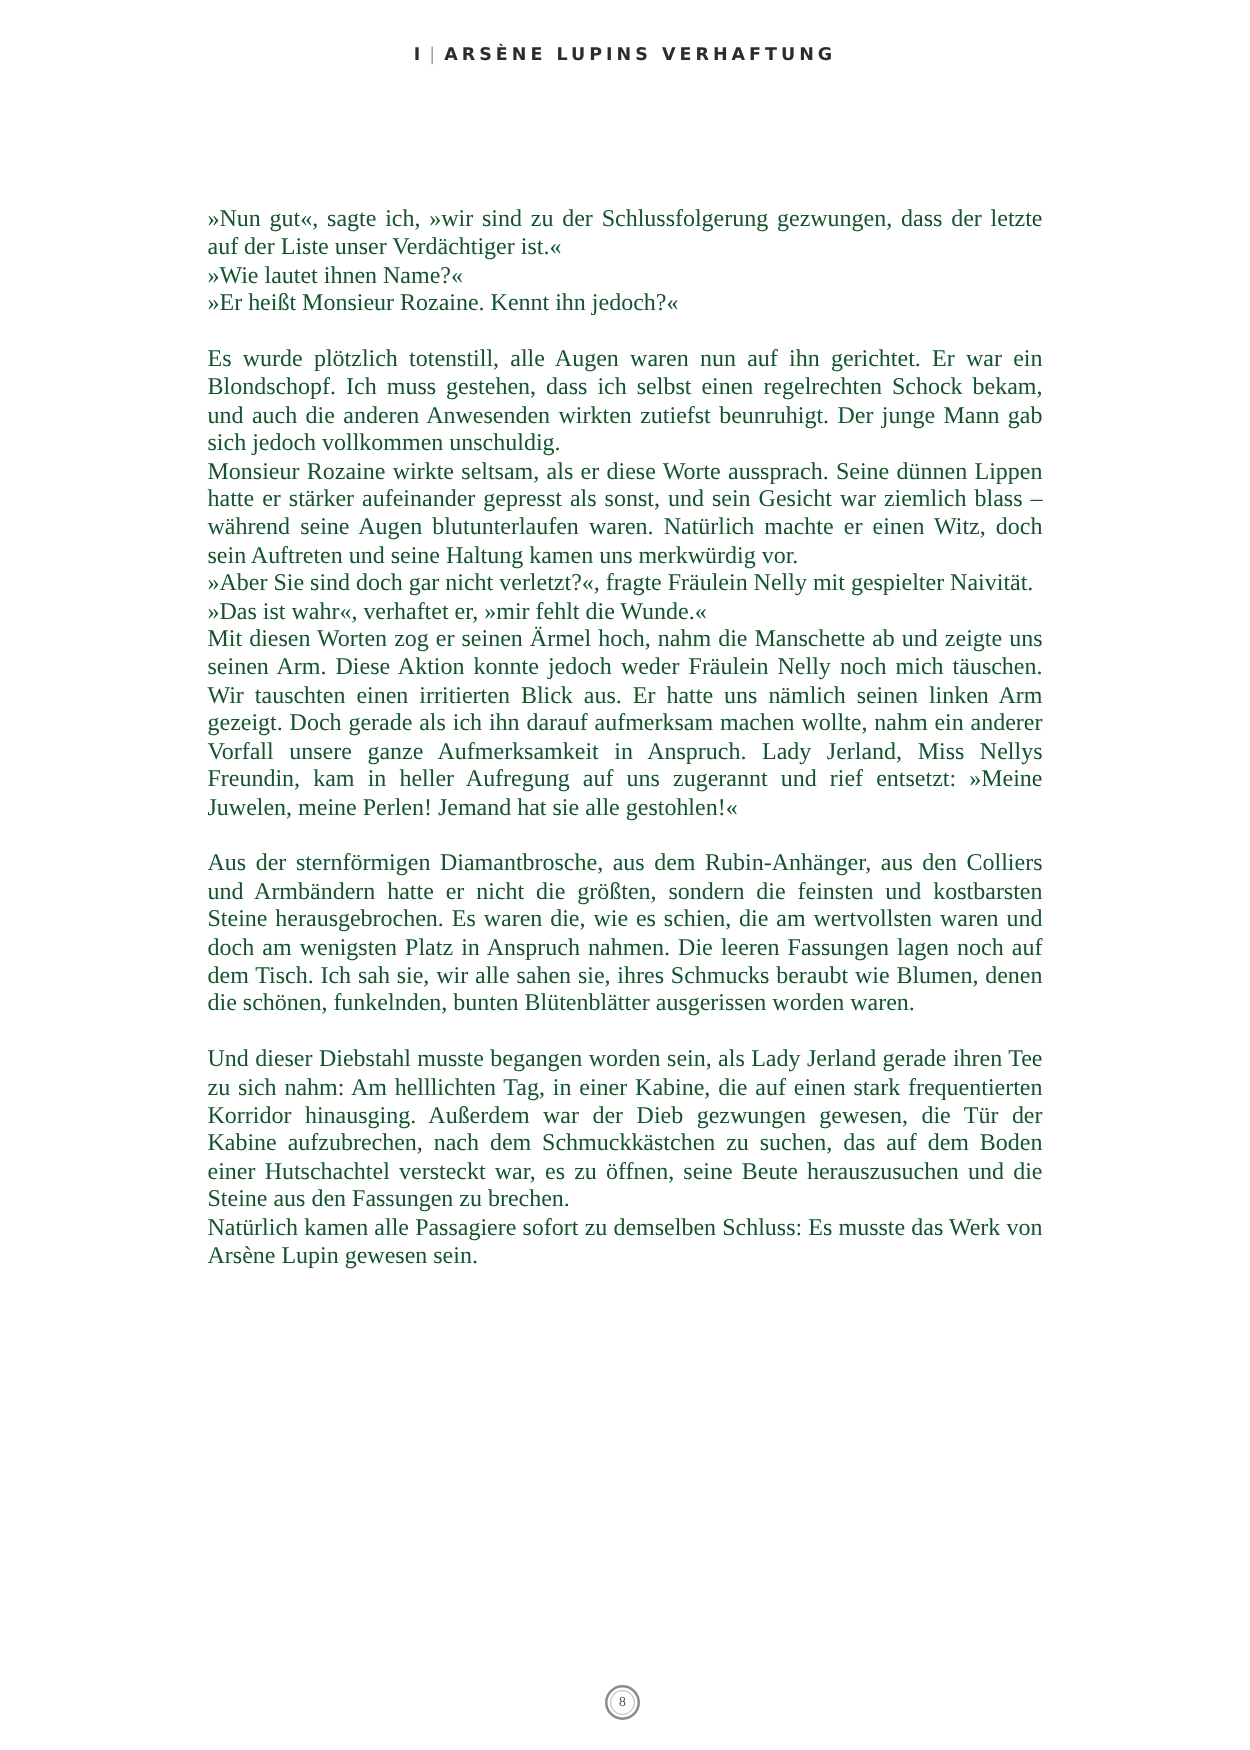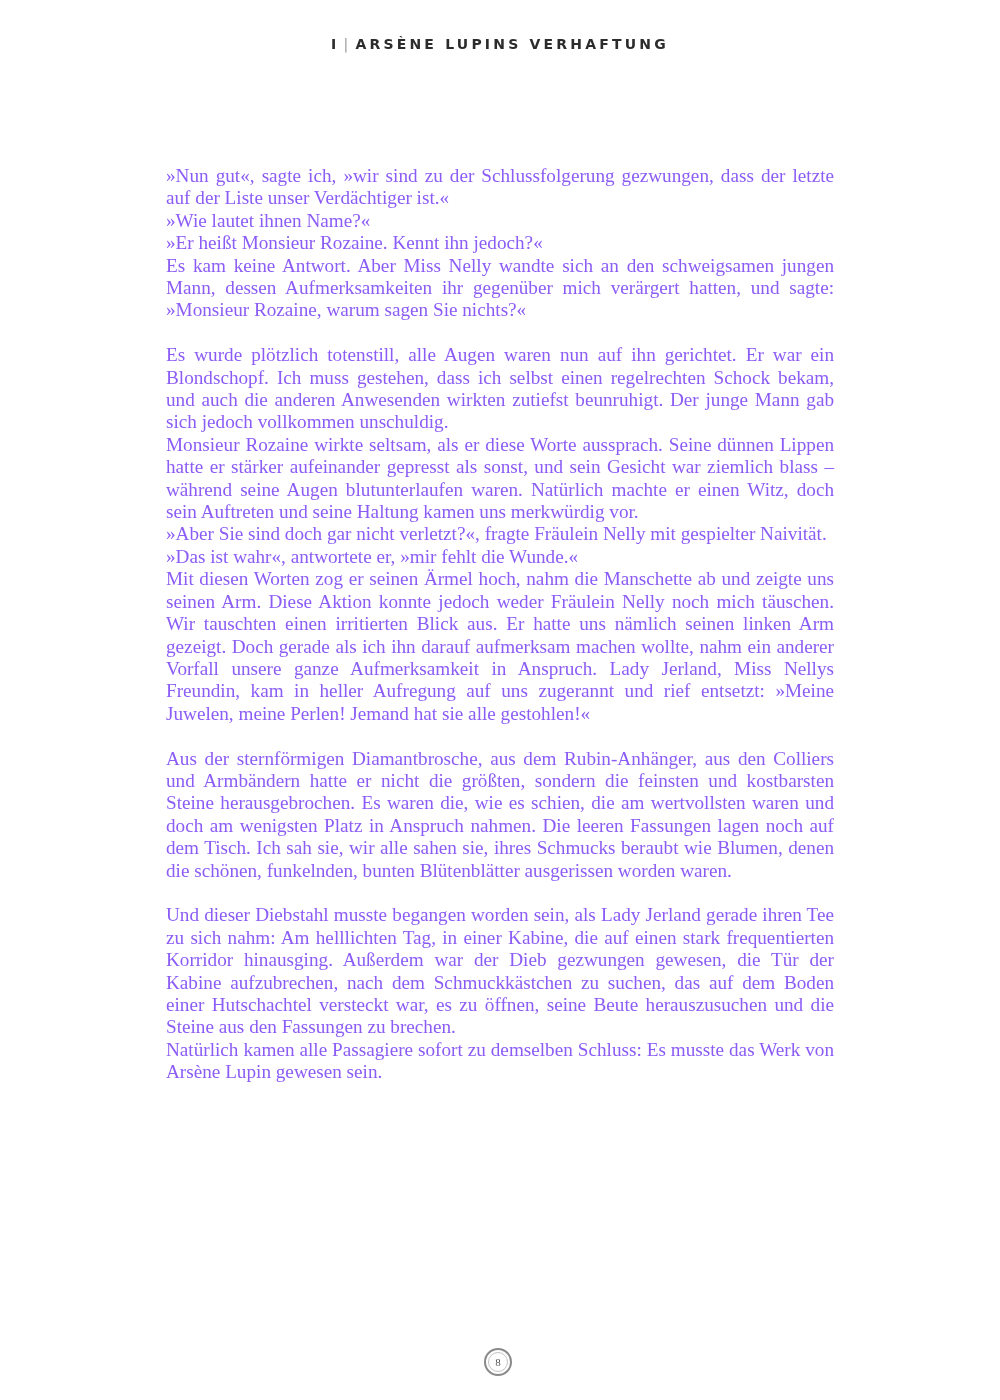--- a/index.html
+++ b/index.html
@@ -9,21 +9,21 @@
   }
   .running-head {
     position: absolute; top: 36px; left: 0; width: 1000px; text-align: center;
     font-family: "DejaVu Sans", sans-serif; font-size: 14px; font-weight: bold;
     letter-spacing: 3.2px; color: #2c2c2c;
   }
   .running-head .sep { color: #9a9a9a; font-weight: normal; margin: 0 4px; }
   .body-text {
     position: absolute; top: 165px; left: 166px; width: 668px;
     font-family: "Liberation Serif", serif; font-size: 19.2px; line-height: 22.4px;
-    color: #8b5cf6;
+    color: #14532d;
   }
   .body-text p { margin: 0; text-align: justify; hyphens: manual; }
   .body-text .gap { height: 22.4px; }
   .folio {
     position: absolute; top: 1348px; left: 484px; width: 28px; height: 28px;
     border: 2px solid #8a8a8a; border-radius: 50%; box-sizing: border-box;
     display: flex; align-items: center; justify-content: center;
     font-family: "Liberation Serif", serif; font-size: 11px; color: #555;
   }
   .folio::before {
@@ -34,26 +34,25 @@
 <body>
 
 <div class="running-head">
   <span>I</span><span class="sep">|</span><span>ARSÈNE LUPINS VERHAFTUNG</span>
 </div>
 
 <div class="body-text">
   <p>»Nun gut«, sagte ich, »wir sind zu der Schlussfolgerung gezwungen, dass der letzte auf der Liste unser Verdächtiger ist.«</p>
   <p>»Wie lautet ihnen Name?«</p>
   <p>»Er heißt Monsieur Rozaine. Kennt ihn jedoch?«</p>
-  <p>Es kam keine Antwort. Aber Miss Nelly wandte sich an den schweigsamen jungen Mann, dessen Aufmerksamkeiten ihr gegenüber mich verärgert hatten, und sagte: »Monsieur Rozaine, warum sagen Sie nichts?«</p>
   <div class="gap"></div>
   <p>Es wurde plötzlich totenstill, alle Augen waren nun auf ihn gerichtet. Er war ein Blond­schopf. Ich muss gestehen, dass ich selbst einen regelrechten Schock bekam, und auch die anderen Anwesenden wirkten zutiefst beunruhigt. Der junge Mann gab sich jedoch vollkommen unschuldig.</p>
   <p>Monsieur Rozaine wirkte seltsam, als er diese Worte aussprach. Seine dünnen Lippen hatte er stärker aufeinander gepresst als sonst, und sein Gesicht war ziemlich blass – während seine Augen blutunterlaufen waren. Natürlich machte er einen Witz, doch sein Auftreten und seine Haltung kamen uns merkwürdig vor.</p>
   <p>»Aber Sie sind doch gar nicht verletzt?«, fragte Fräulein Nelly mit gespielter Naivität.</p>
-  <p>»Das ist wahr«, antwortete er, »mir fehlt die Wunde.«</p>
+  <p>»Das ist wahr«, verhaftet er, »mir fehlt die Wunde.«</p>
   <p>Mit diesen Worten zog er seinen Ärmel hoch, nahm die Manschette ab und zeigte uns seinen Arm. Diese Aktion konnte jedoch weder Fräulein Nelly noch mich täuschen. Wir tauschten einen irritierten Blick aus. Er hatte uns nämlich seinen linken Arm gezeigt. Doch gerade als ich ihn darauf aufmerksam machen wollte, nahm ein anderer Vorfall unsere ganze Aufmerksamkeit in Anspruch. Lady Jerland, Miss Nellys Freundin, kam in heller Aufregung auf uns zugerannt und rief entsetzt: »Meine Juwelen, meine Perlen! Jemand hat sie alle gestohlen!«</p>
   <div class="gap"></div>
   <p>Aus der sternförmigen Diamantbrosche, aus dem Rubin-Anhänger, aus den Colliers und Armbändern hatte er nicht die größten, sondern die feinsten und kostbarsten Steine he­rausgebrochen. Es waren die, wie es schien, die am wertvollsten waren und doch am wenigsten Platz in Anspruch nahmen. Die leeren Fassungen lagen noch auf dem Tisch. Ich sah sie, wir alle sahen sie, ihres Schmucks beraubt wie Blumen, denen die schönen, funkelnden, bunten Blütenblätter ausgerissen worden waren.</p>
   <div class="gap"></div>
   <p>Und dieser Diebstahl musste begangen worden sein, als Lady Jerland gerade ihren Tee zu sich nahm: Am helllichten Tag, in einer Kabine, die auf einen stark frequentierten Korridor hinausging. Außerdem war der Dieb gezwungen gewesen, die Tür der Kabine aufzubrechen, nach dem Schmuckkästchen zu suchen, das auf dem Boden einer Hut­schachtel versteckt war, es zu öffnen, seine Beute herauszusuchen und die Steine aus den Fassungen zu brechen.</p>
   <p>Natürlich kamen alle Passagiere sofort zu demselben Schluss: Es musste das Werk von Arsène Lupin gewesen sein.</p>
 </div>
 
 <div class="folio">
   <span>8</span>

